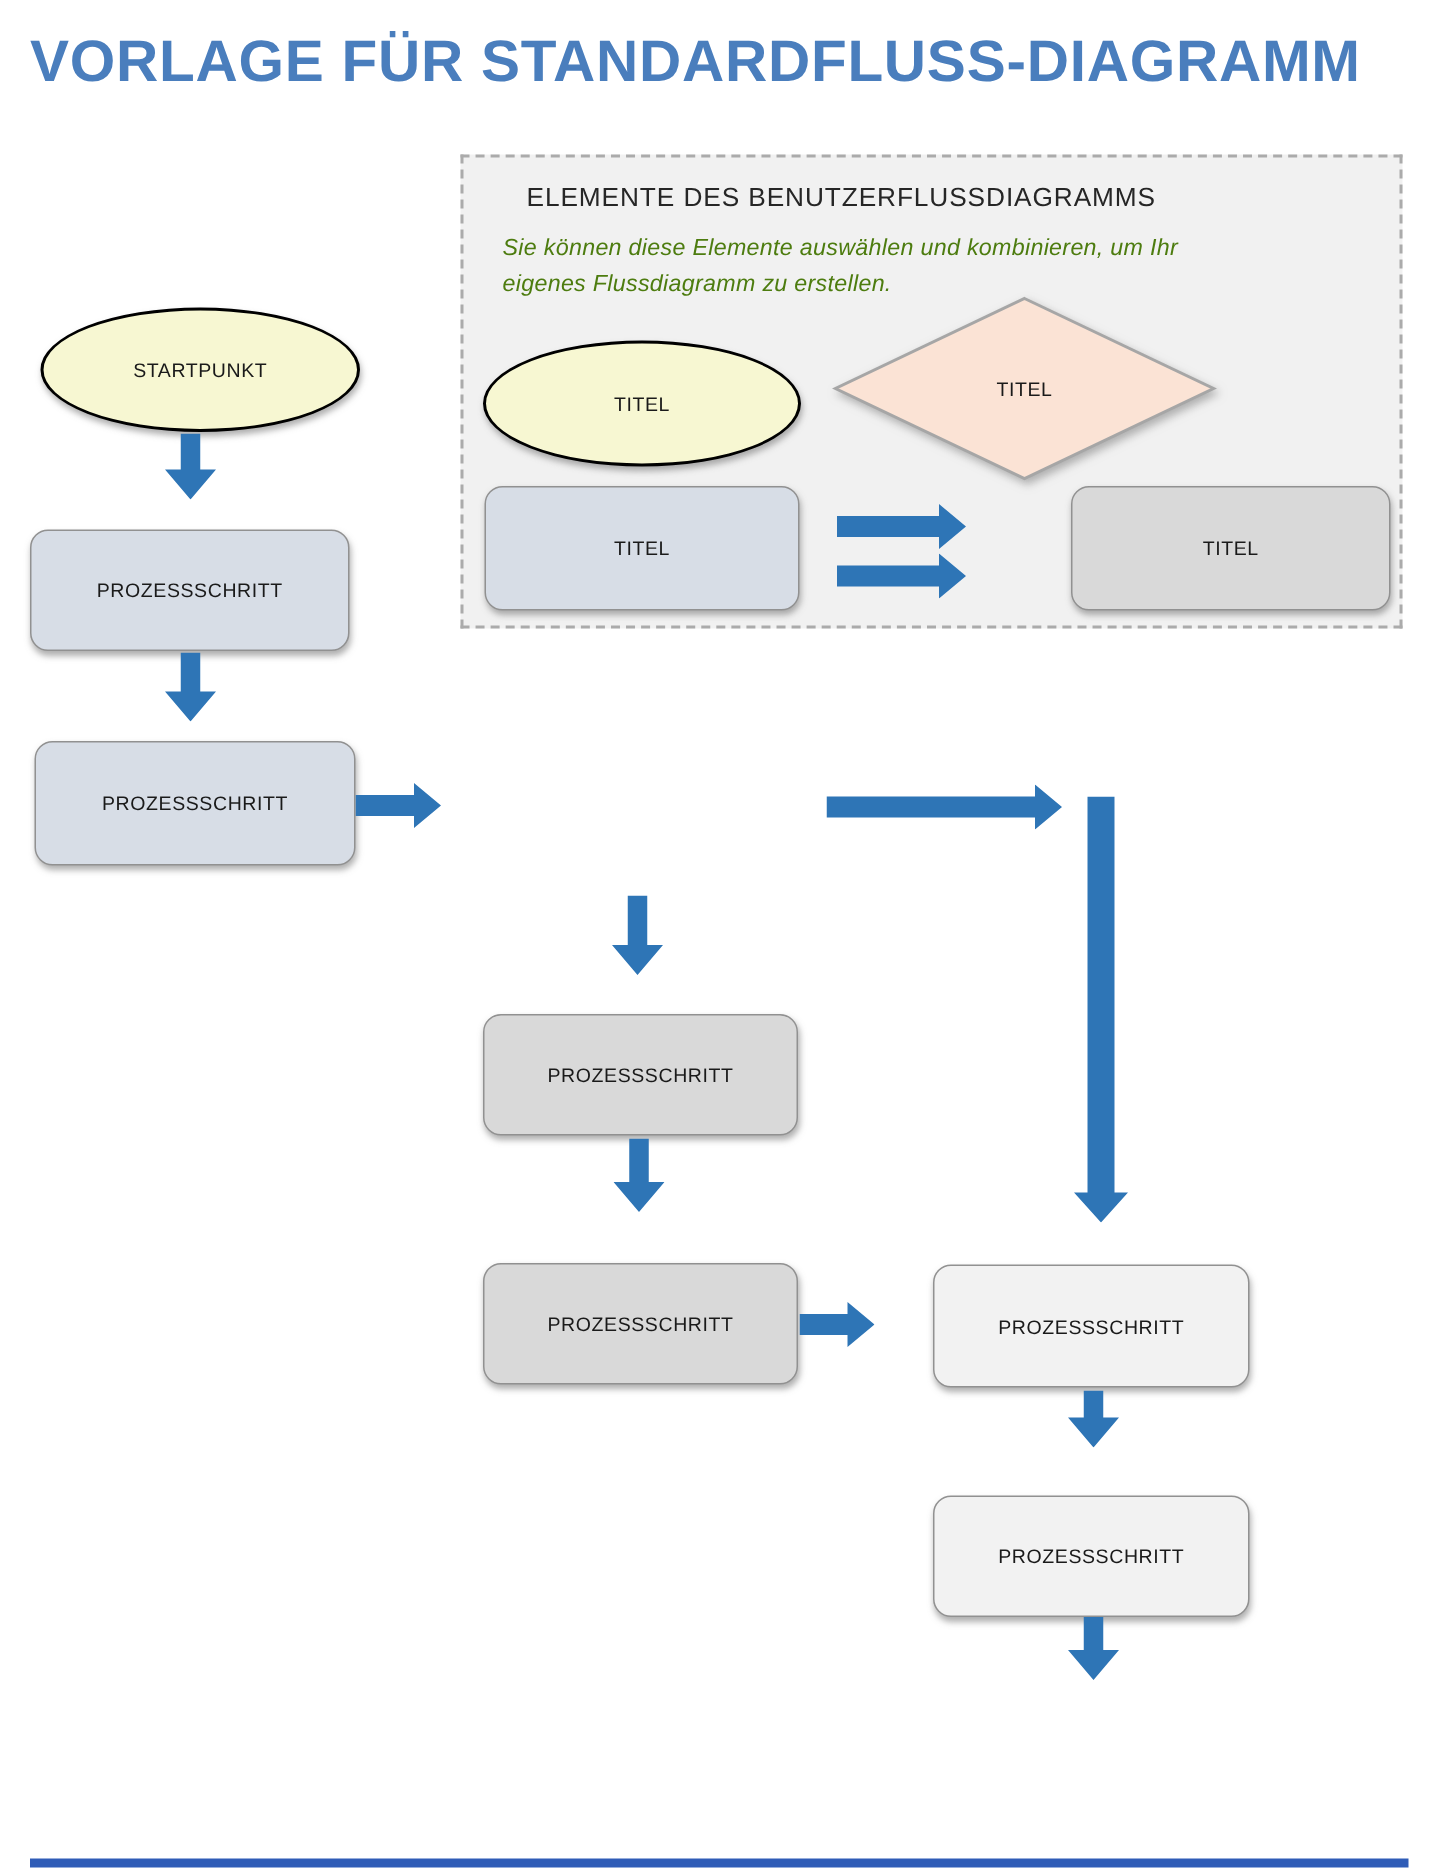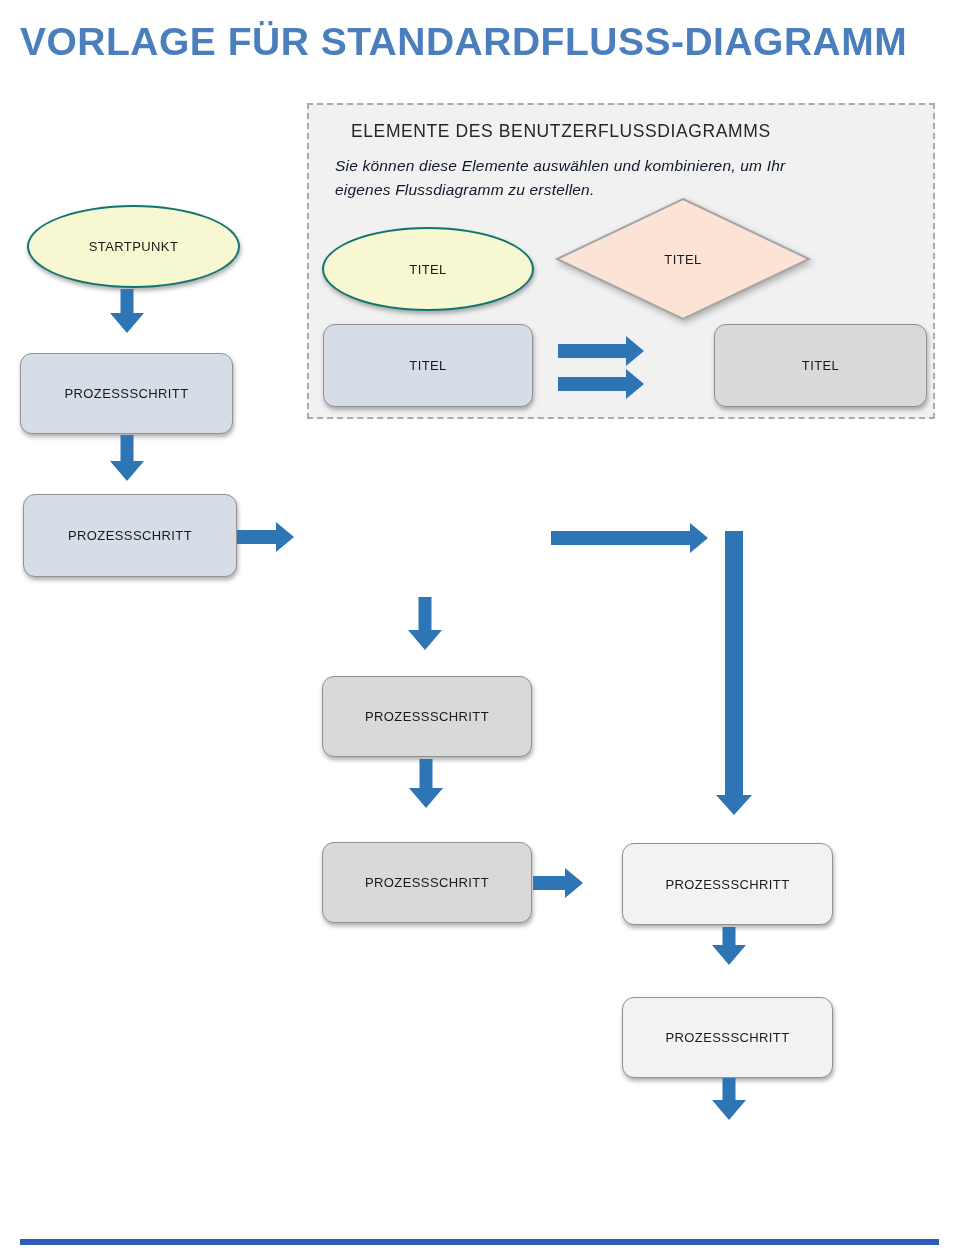--- a/index.html
+++ b/index.html
@@ -23,32 +23,32 @@
   .legend{
     position:absolute;left:307px;top:103px;width:628px;height:316px;
     background:var(--legend-bg);border:2px dashed #ababab;
   }
   .legend-title{
     position:absolute;left:26px;top:16px;
     font-size:17.5px;color:#262626;letter-spacing:0.6px;margin-left:16px;
   }
   .legend-desc{
     position:absolute;left:26px;top:49px;width:560px;
-    font-size:15.5px;font-style:italic;color:#0f172a;line-height:1.55;letter-spacing:0.2px;
+    font-size:15.5px;font-style:italic;color:#4d7c0f;line-height:1.55;letter-spacing:0.2px;
   }
 
   
   .node-label{
     position:absolute;left:0;top:0;width:100%;height:100%;
     display:flex;align-items:center;justify-content:center;flex-direction:column;
     font-size:13px;color:#1a1a1a;letter-spacing:0.4px;text-align:center;
   }
   .ellipse{
     position:absolute;border-radius:50%;
-    background:var(--ellipse-fill);border:2px solid #0f766e;
+    background:var(--ellipse-fill);border:2px solid #000000;
     box-shadow:1px 3px 4px rgba(110,110,110,0.55);
   }
   .pbox{
     position:absolute;border-radius:12px;border:1.5px solid #919191;
     box-shadow:1px 3px 4px rgba(110,110,110,0.55);
   }
   .pbox.blue{background:var(--process-blue-fill);}
   .pbox.gray{background:var(--process-gray-fill);}
   .pbox.light{background:var(--process-light-fill);}
   .diamond-wrap{position:absolute;}

